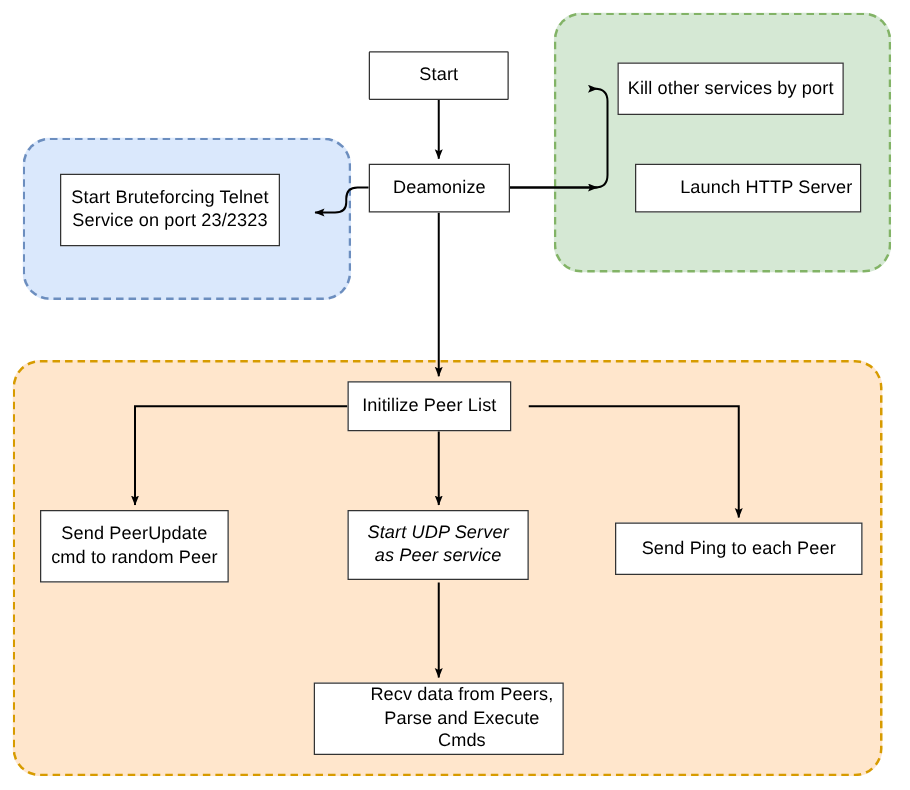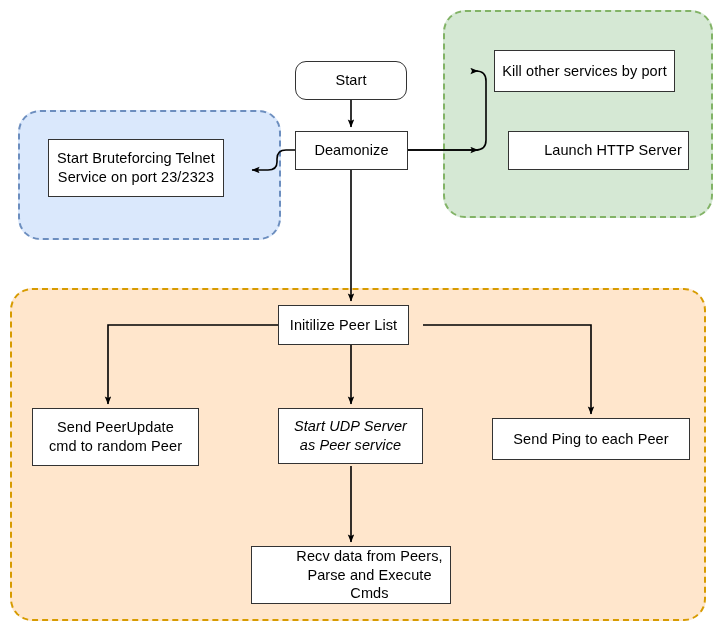--- a/index.html
+++ b/index.html
@@ -46,22 +46,21 @@
     justify-content: center;
     text-align: center;
     color: #000000;
     font-size: 14.5px;
     line-height: 1.28;
     letter-spacing: 0.1px;
     white-space: pre-line;
     padding: 2px 4px;
   }
   .node.rounded {
-    border-radius: 11px;
-    margin-top: 20px;
+    border-radius: 1px;
   }
   .edges {
     position: absolute;
     left: 0;
     top: 0;
     width: 728px;
     height: 632px;
     pointer-events: none;
   }
 </style>
@@ -108,21 +107,21 @@
 
   <div class="node" style="left:482px; top:50px; width:181px; height:42px;margin-left:12px;">Kill other services by port</div>
 
   <div class="node" style="left:508px; top:131px; width:181px; height:39px;padding-left:33px;">Launch HTTP Server</div>
 
   <div class="node" style="left:48px; top:139px; width:176px; height:58px;">Start Bruteforcing Telnet
 Service on port 23/2323</div>
 
   <div class="node" style="left:278px; top:305px; width:131px; height:40px;">Initilize Peer List</div>
 
-  <div class="node" style="left:32px; top:408px; width:167px; height:58px;">Send PeerUpdate
+  <div class="node" style="left:32px; top:408px; width:151px; height:58px;">Send PeerUpdate
 cmd to random Peer</div>
 
   <div class="node" style="left:278px; top:408px; width:145px; height:56px;font-style:italic;">Start UDP Server
 as Peer service</div>
 
   <div class="node" style="left:492px; top:418px; width:198px; height:42px;">Send Ping to each Peer</div>
 
   <div class="node" style="left:251px; top:546px; width:200px; height:58px;padding-left:41px;">Recv data from Peers,
 Parse and Execute Cmds</div>
 

